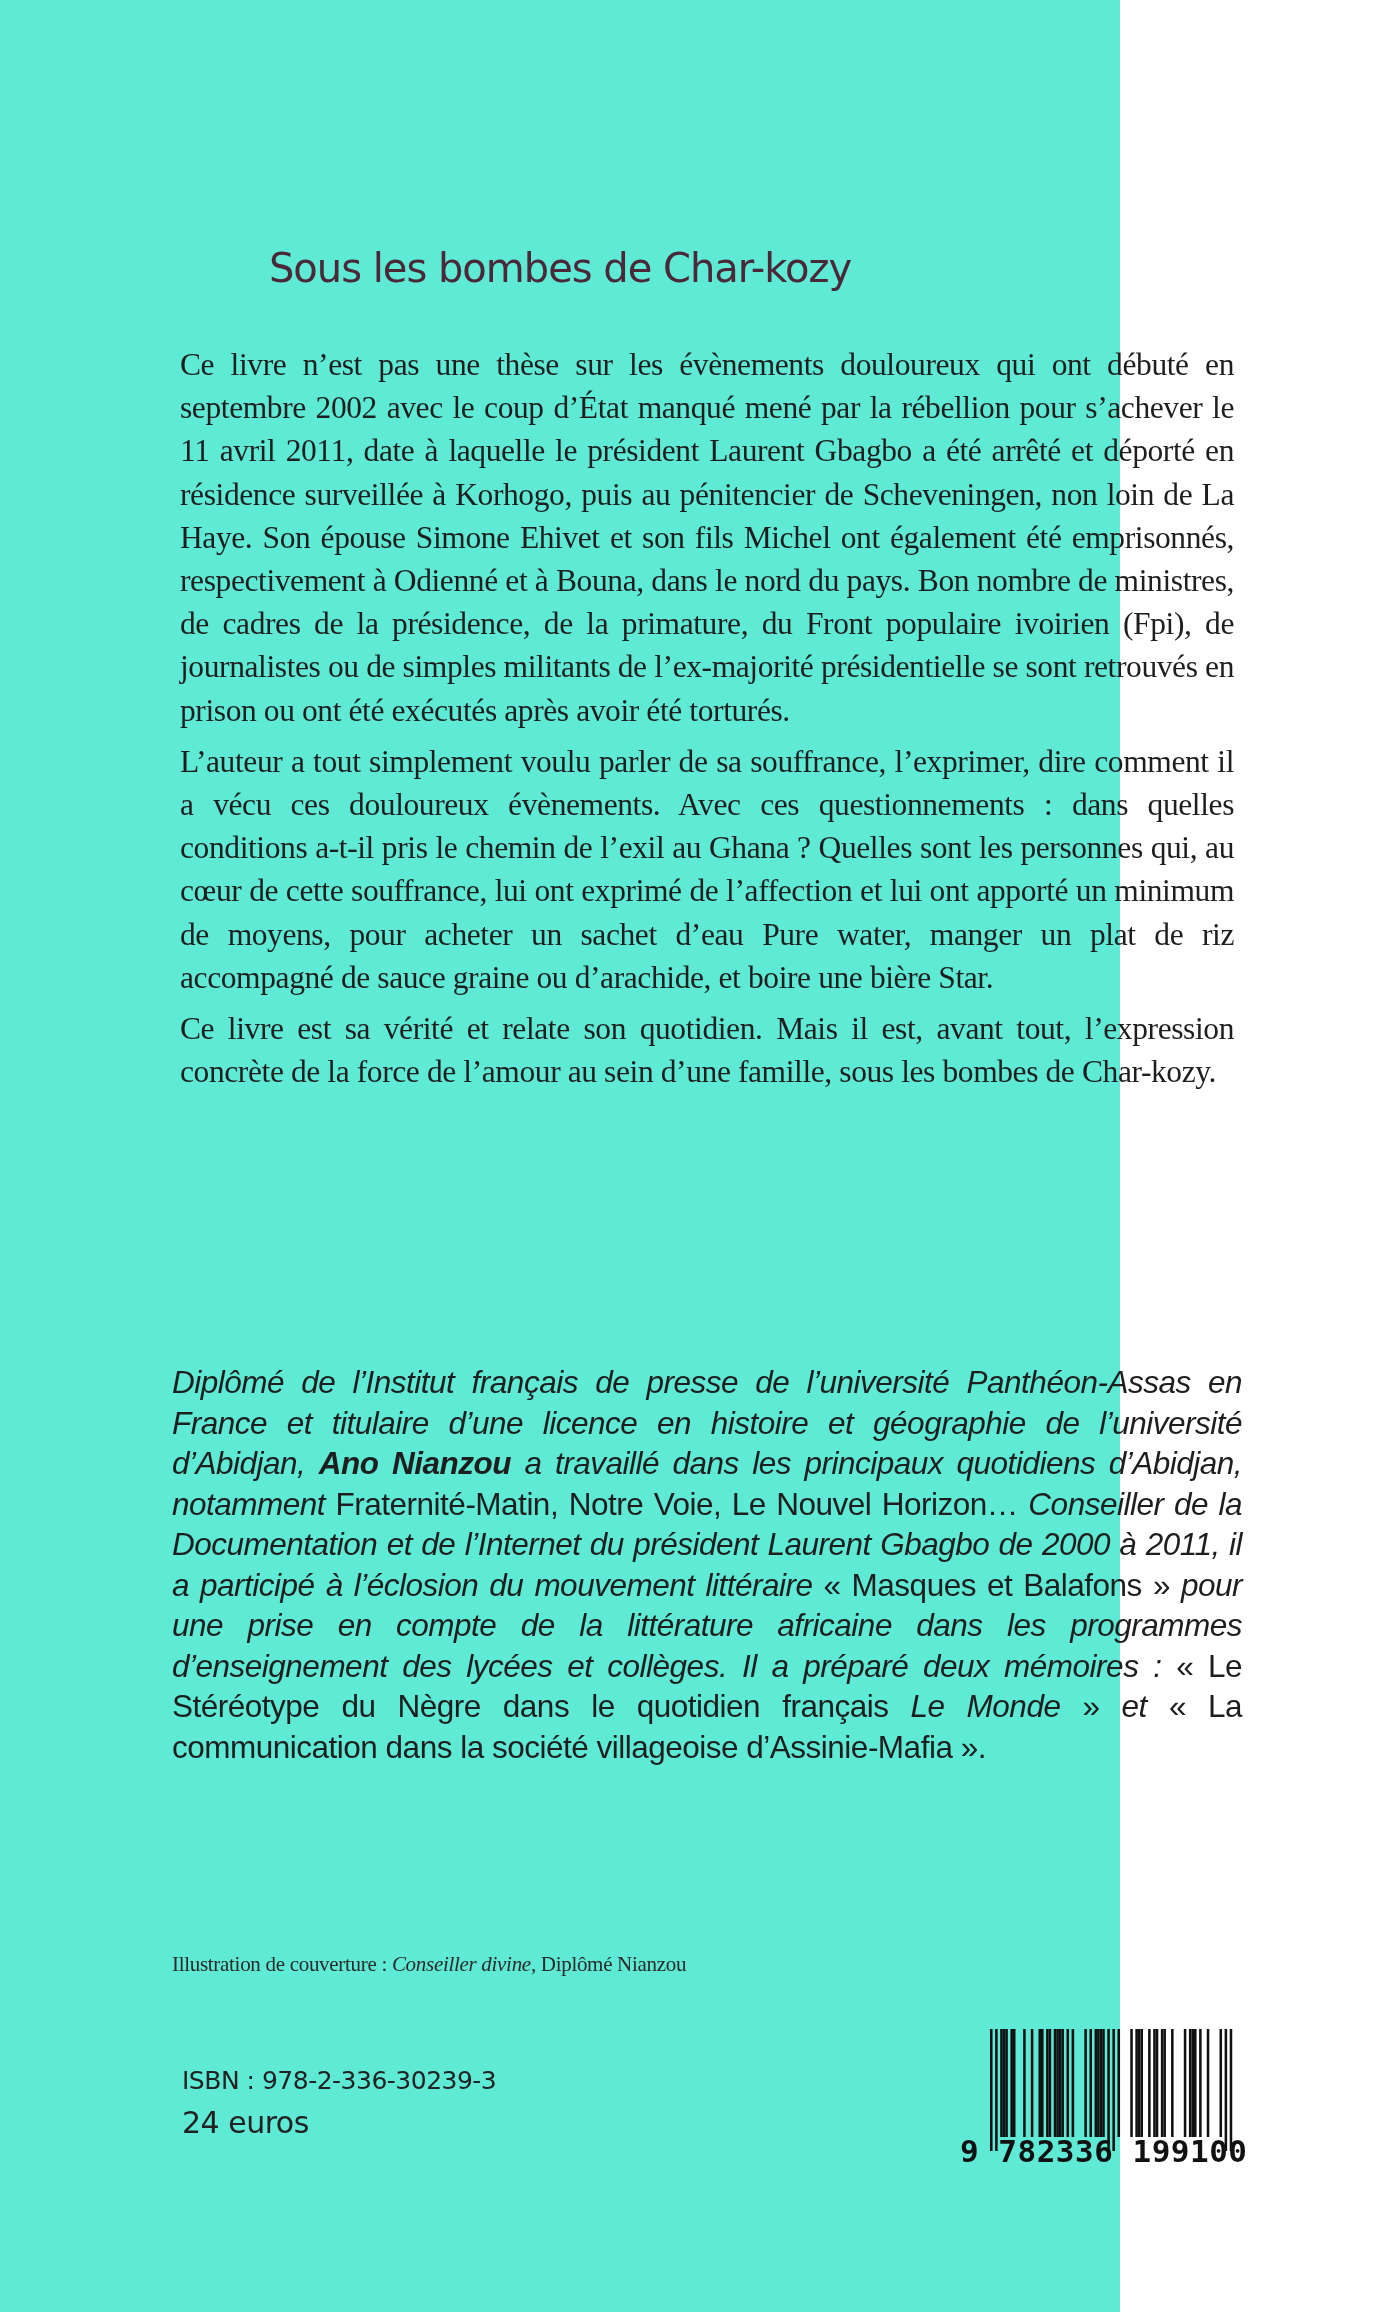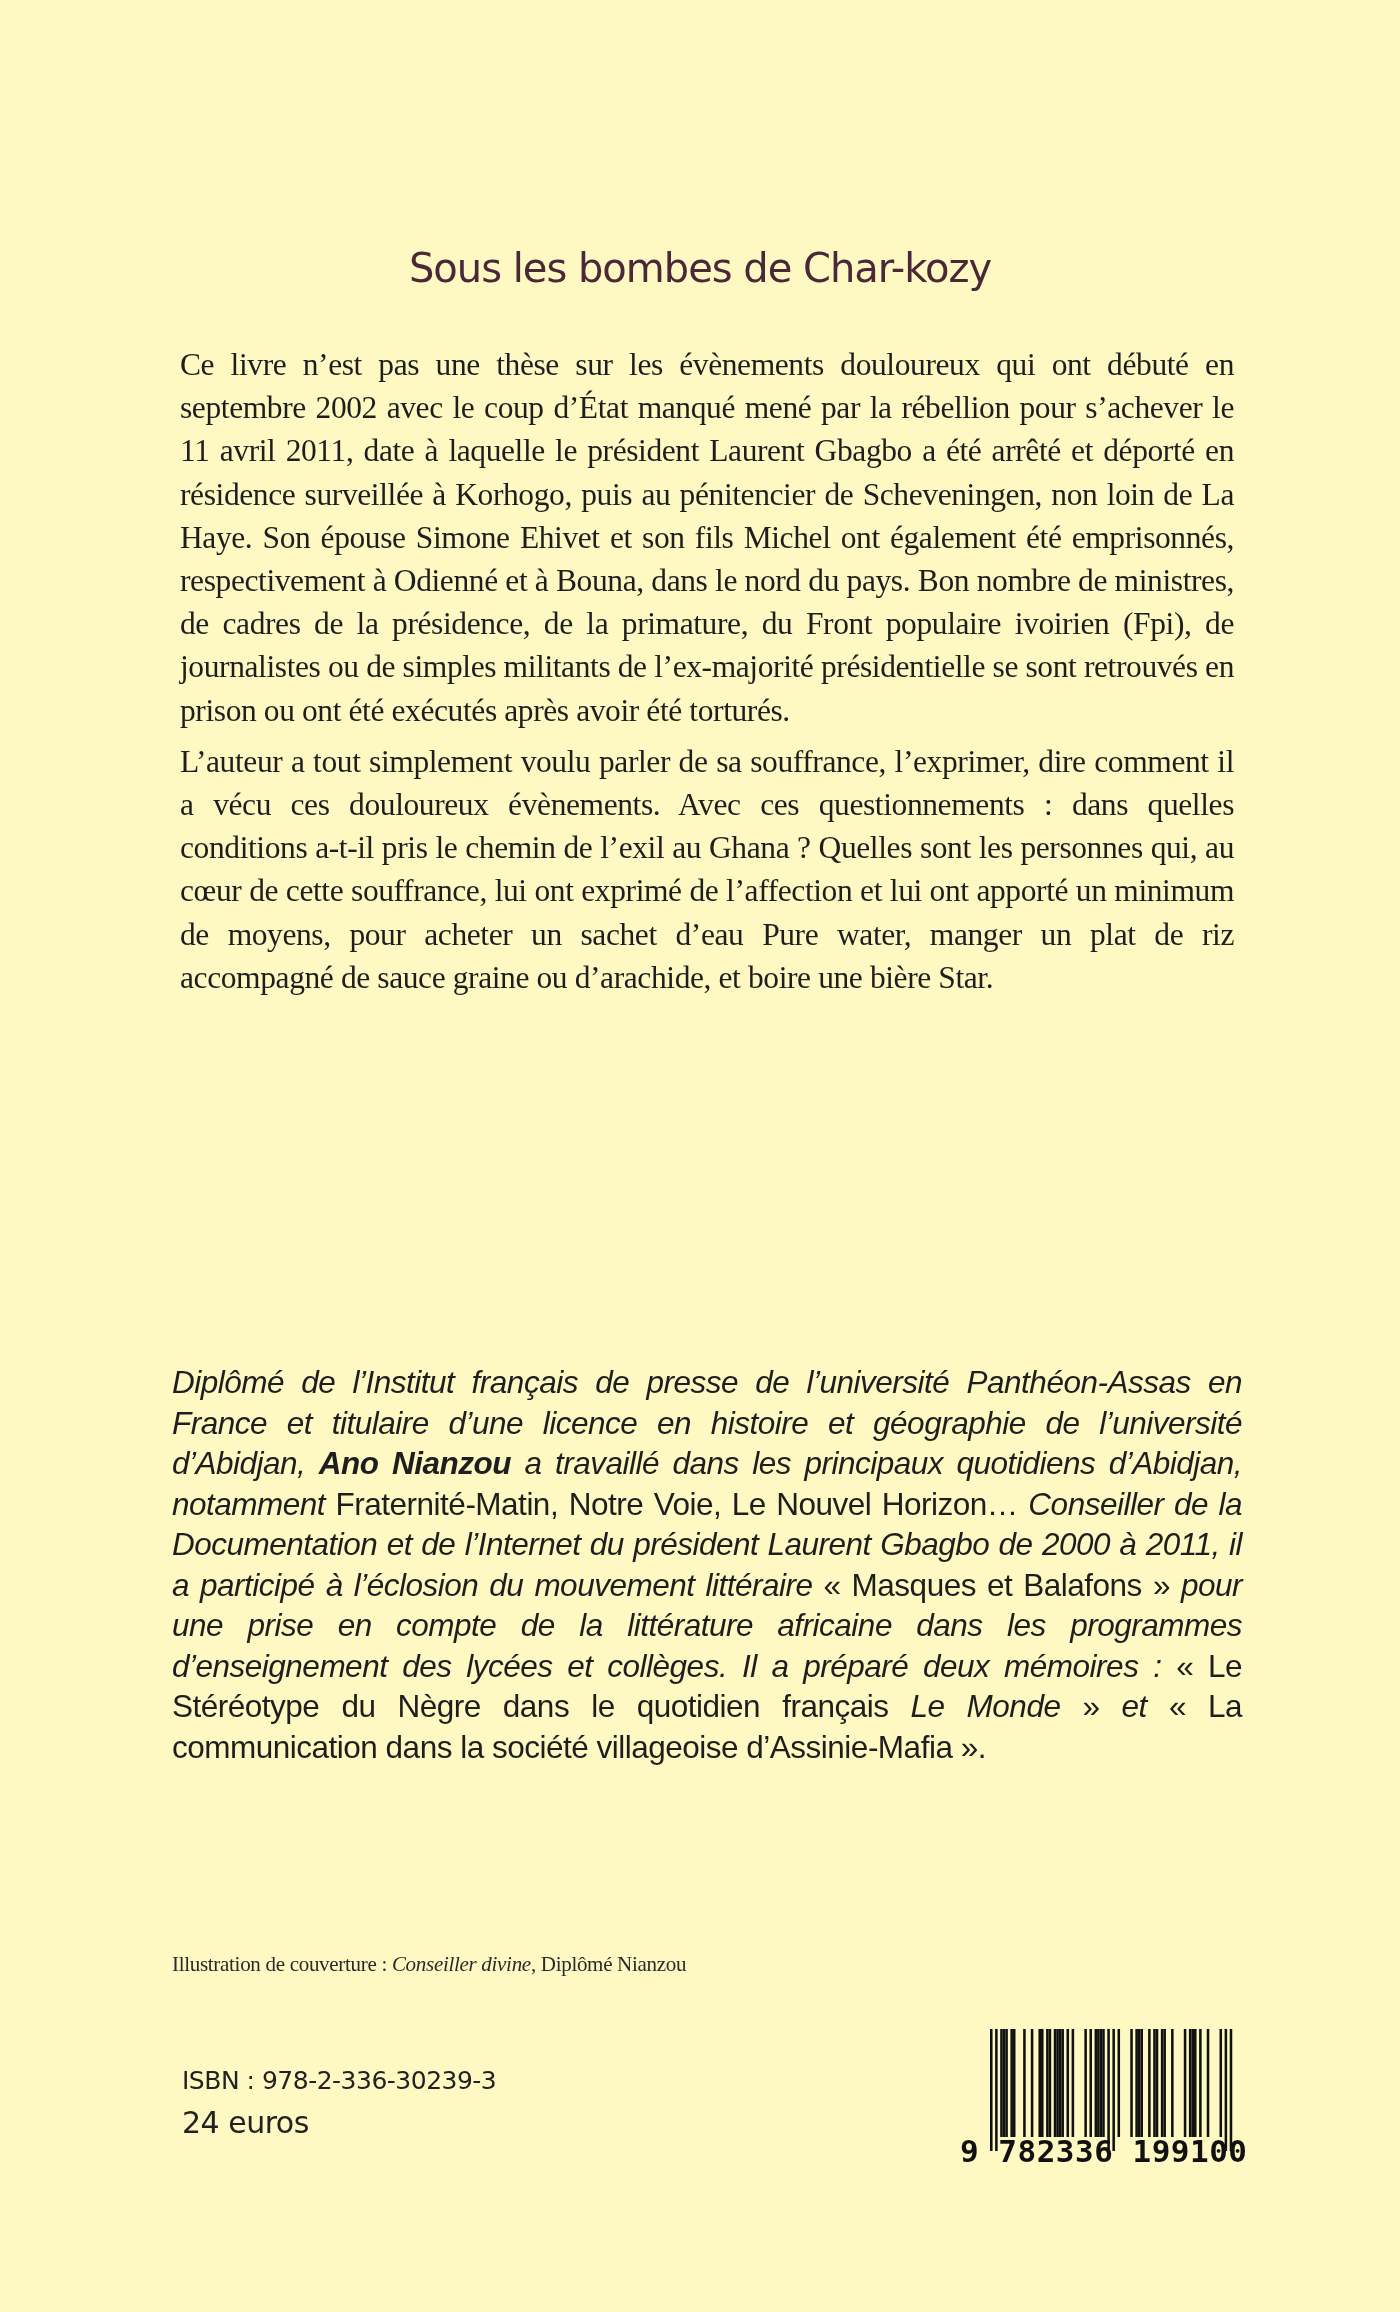--- a/index.html
+++ b/index.html
@@ -1,17 +1,17 @@
 <!DOCTYPE html>
 <html><head>
 <meta charset="utf-8">
 <style>
   html, body { margin: 0; padding: 0; background: #ffffff; }
   body { width: 1400px; height: 2312px; position: relative; overflow: hidden; }
-  .page { position: absolute; left: 0; top: 0; width: 1400px; height: 2312px; background: #fef9c3; }
+  .page { position: absolute; left: 0; top: 0; width: 1120px; height: 2312px; background: #5eead4; }
   .title {
     position: absolute; left: 0; right: 0; top: 218px; text-align: center;
     font-family: "DejaVu Sans", sans-serif; font-size: 40px; letter-spacing: -1px;
     color: #4a2838; font-weight: normal;
   }
   .blurb {
     position: absolute; left: 172px; width: 1070px; top: 335px;
     font-family: "Liberation Serif", serif; font-size: 31.5px; line-height: 43.2px;
     color: #1e1e1e; text-align: justify; letter-spacing: -0.4px;
   }
@@ -48,20 +48,21 @@
 </head>
 <body>
 
 <div class="page">
 
   <h1 class="title">Sous les bombes de Char-kozy</h1>
 
   <div class="blurb">
     <p>Ce livre n’est pas une thèse sur les évènements douloureux qui ont débuté en septembre 2002 avec le coup d’État manqué mené par la rébellion pour s’achever le 11 avril 2011, date à laquelle le président Laurent Gbagbo a été arrêté et déporté en résidence surveillée à Korhogo, puis au pénitencier de Scheveningen, non loin de La Haye. Son épouse Simone Ehivet et son fils Michel ont également été emprisonnés, respectivement à Odienné et à Bouna, dans le nord du pays. Bon nombre de ministres, de cadres de la présidence, de la primature, du Front populaire ivoirien (Fpi), de journalistes ou de simples militants de l’ex-majorité présidentielle se sont retrouvés en prison ou ont été exécutés après avoir été torturés.</p>
     <p>L’auteur a tout simplement voulu parler de sa souffrance, l’exprimer, dire comment il a vécu ces douloureux évènements. Avec ces questionnements : dans quelles conditions a-t-il pris le chemin de l’exil au Ghana ? Quelles sont les personnes qui, au cœur de cette souffrance, lui ont exprimé de l’affection et lui ont apporté un minimum de moyens, pour acheter un sachet d’eau Pure water, manger un plat de riz accompagné de sauce graine ou d’arachide, et boire une bière Star.</p>
+    <p>Ce livre est sa vérité et relate son quotidien. Mais il est, avant tout, l’expression concrète de la force de l’amour au sein d’une famille, sous les bombes de Char-kozy.</p>
   </div>
 
   <div class="bio">
     <p><span>Diplômé de l’Institut français de presse de l’université Panthéon-Assas en France et titulaire d’une licence en histoire et géographie de l’université d’Abidjan, </span><span class="author">Ano Nianzou</span><span> a travaillé dans les principaux quotidiens d’Abidjan, notamment </span><span class="up">Fraternité-Matin, Notre Voie, Le Nouvel Horizon…</span><span> Conseiller de la Documentation et de l’Internet du président Laurent Gbagbo de 2000 à 2011, il a participé à l’éclosion du mouvement littéraire </span><span class="up">« Masques et Balafons »</span><span> pour une prise en compte de la littérature africaine dans les programmes d’enseignement des lycées et collèges. Il a préparé deux mémoires : </span><span class="up">« Le Stéréotype du Nègre dans le quotidien français </span><span>Le Monde</span><span class="up"> »</span><span> et </span><span class="up">« La communication dans la société villageoise d’Assinie-Mafia ».</span></p>
   </div>
 
   <div class="credit"><span>Illustration de couverture : </span><span class="work">Conseiller divine</span><span>, Diplômé Nianzou</span></div>
 
   <div class="isbn">ISBN : 978-2-336-30239-3</div>
   <div class="price">24 euros</div>

